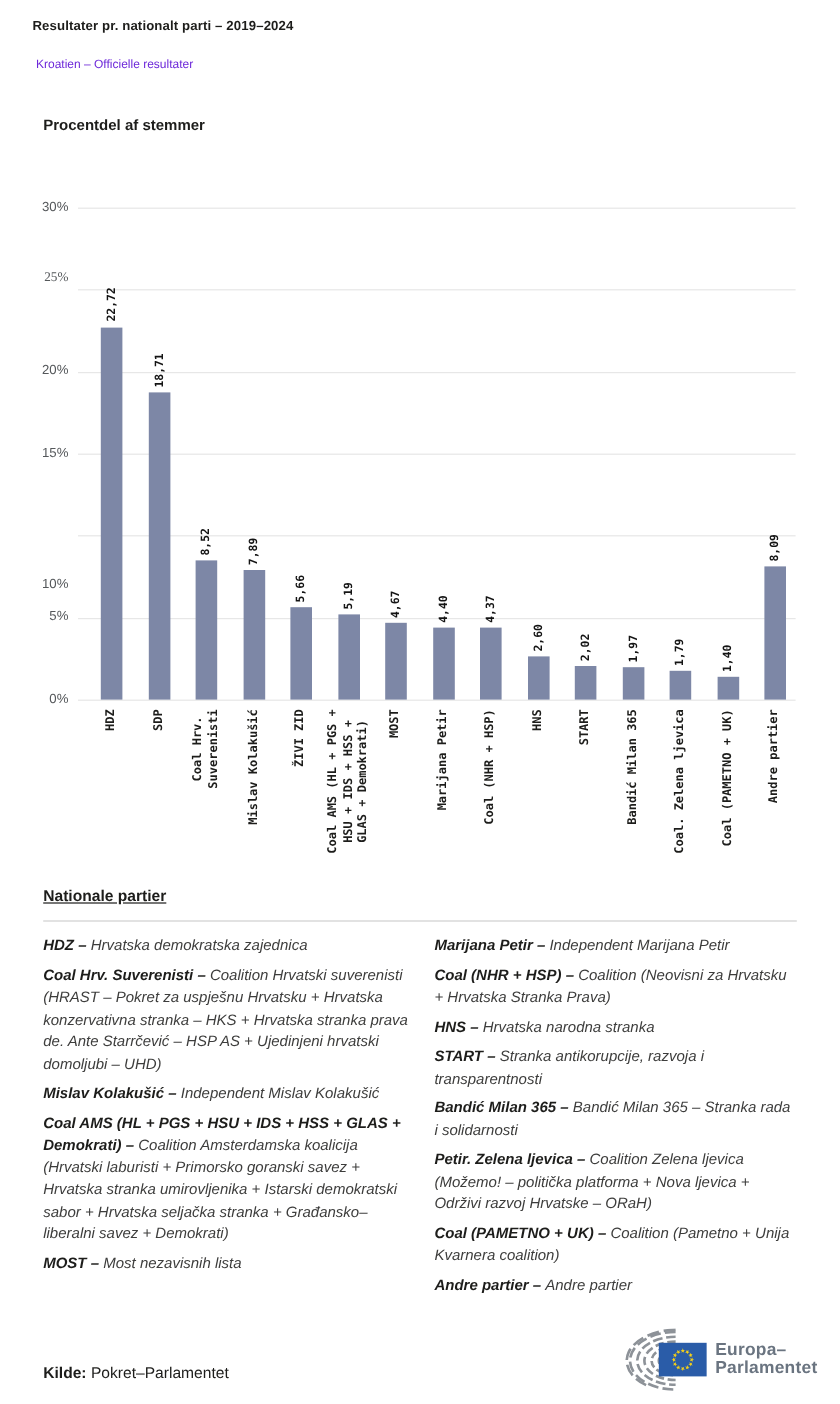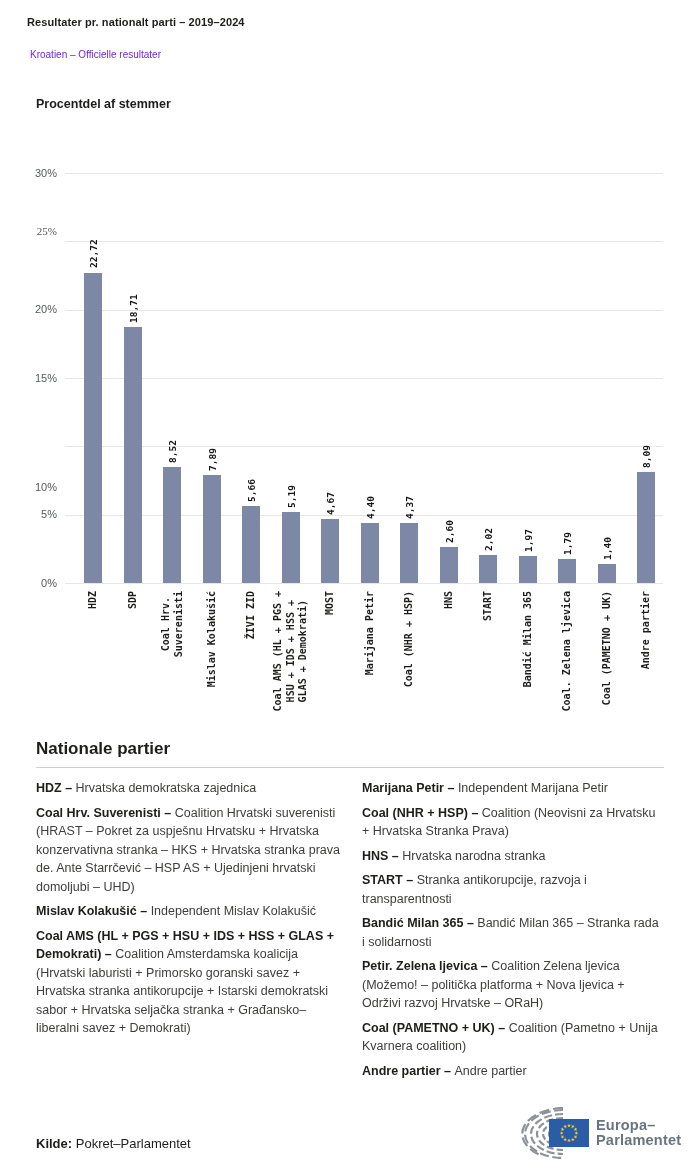--- a/index.html
+++ b/index.html
@@ -11,26 +11,26 @@
   #plot{position:absolute;left:65px;top:173px;width:598px;height:410px;}
   .gridline{position:absolute;left:0;width:598px;height:1px;background:#e7e7e7;}
   .ytick{position:absolute;left:-52px;width:44px;text-align:right;font-size:11px;color:#55585b;}
   .bar{position:absolute;bottom:0;width:18px;background:#7d87a6;}
   .vlabel{position:absolute;font-family:"DejaVu Sans Mono","Liberation Mono",monospace;font-weight:bold;
           font-size:9.5px;color:#141414;white-space:nowrap;transform-origin:0 0;
           transform:rotate(-90deg) translateY(-50%);}
   .xlabel{position:absolute;font-family:"DejaVu Sans Mono","Liberation Mono",monospace;font-weight:bold;
           font-size:10px;line-height:12.5px;color:#1d1d1b;white-space:pre;text-align:center;
           transform-origin:0 0;transform:rotate(-90deg) translate(-100%,-50%);}
-  .section-heading{position:absolute;left:36px;top:739px;font-size:17px;font-weight:bold;color:#1d1d1b;}
+  .section-heading{position:absolute;left:36px;top:739px;font-size:13px;font-weight:bold;color:#1d1d1b;text-decoration:underline;}
   .rule{position:absolute;left:36px;top:767px;width:628px;height:1px;background:#cfcfcf;}
   .legend-col{position:absolute;top:779px;font-size:12.5px;line-height:18.5px;color:#3d3d3c;}
   #legend-left{left:36px;width:304px;}
   #legend-right{left:362px;width:302px;}
-  .legend-col p{margin:0 0 6px 0;}
+  .legend-col p{margin:0 0 6px 0;font-style:italic;}
   .legend-col b{color:#1d1d1b;font-weight:bold;}
   .kilde{position:absolute;left:36px;top:1136px;font-size:13px;color:#1d1d1b;}
   .logo{position:absolute;left:509px;top:1107px;display:flex;align-items:center;}
   .logo-text{margin-left:7px;font-size:14.5px;font-weight:bold;color:#6a7480;line-height:15.5px;letter-spacing:.2px;}
 </style>
 </head>
 <body>
 
 <div class="page">
 
@@ -103,21 +103,22 @@
       <div class="xlabel" style="left: 581px; top: 418px;">Andre partier</div>
     </div>
 
   <div class="section-heading">Nationale partier</div>
   <div class="rule"></div>
 
   <div class="legend-col" id="legend-left">
       <p><b>HDZ – </b><span>Hrvatska demokratska zajednica</span></p>
       <p><b>Coal Hrv. Suverenisti – </b><span>Coalition Hrvatski suverenisti (HRAST – Pokret za uspješnu Hrvatsku + Hrvatska konzervativna stranka – HKS + Hrvatska stranka prava de. Ante Starrčević – HSP AS + Ujedinjeni hrvatski domoljubi – UHD)</span></p>
       <p><b>Mislav Kolakušić – </b><span>Independent Mislav Kolakušić</span></p>
-      <p><b>Coal AMS (HL + PGS + HSU + IDS + HSS + GLAS + Demokrati) – </b><span>Coalition Amsterdamska koalicija (Hrvatski laburisti + Primorsko goranski savez + Hrvatska stranka antikorupcije + Istarski demokratski sabor + Hrvatska seljačka stranka + Građansko–liberalni savez + Demokrati)</span></p>
+      <p><b>Coal AMS (HL + PGS + HSU + IDS + HSS + GLAS + Demokrati) – </b><span>Coalition Amsterdamska koalicija (Hrvatski laburisti + Primorsko goranski savez + Hrvatska stranka umirovljenika + Istarski demokratski sabor + Hrvatska seljačka stranka + Građansko–liberalni savez + Demokrati)</span></p>
+      <p><b>MOST – </b><span>Most nezavisnih lista</span></p>
     </div>
   <div class="legend-col" id="legend-right">
       <p><b>Marijana Petir – </b><span>Independent Marijana Petir</span></p>
       <p><b>Coal (NHR + HSP) – </b><span>Coalition (Neovisni za Hrvatsku + Hrvatska Stranka Prava)</span></p>
       <p><b>HNS – </b><span>Hrvatska narodna stranka</span></p>
       <p><b>START – </b><span>Stranka antikorupcije, razvoja i transparentnosti</span></p>
       <p><b>Bandić Milan 365 – </b><span>Bandić Milan 365 – Stranka rada i solidarnosti</span></p>
       <p><b>Petir. Zelena ljevica – </b><span>Coalition Zelena ljevica (Možemo! – politička platforma + Nova ljevica + Održivi razvoj Hrvatske – ORaH)</span></p>
       <p><b>Coal (PAMETNO + UK) – </b><span>Coalition (Pametno + Unija Kvarnera coalition)</span></p>
       <p><b>Andre partier – </b><span>Andre partier</span></p>

